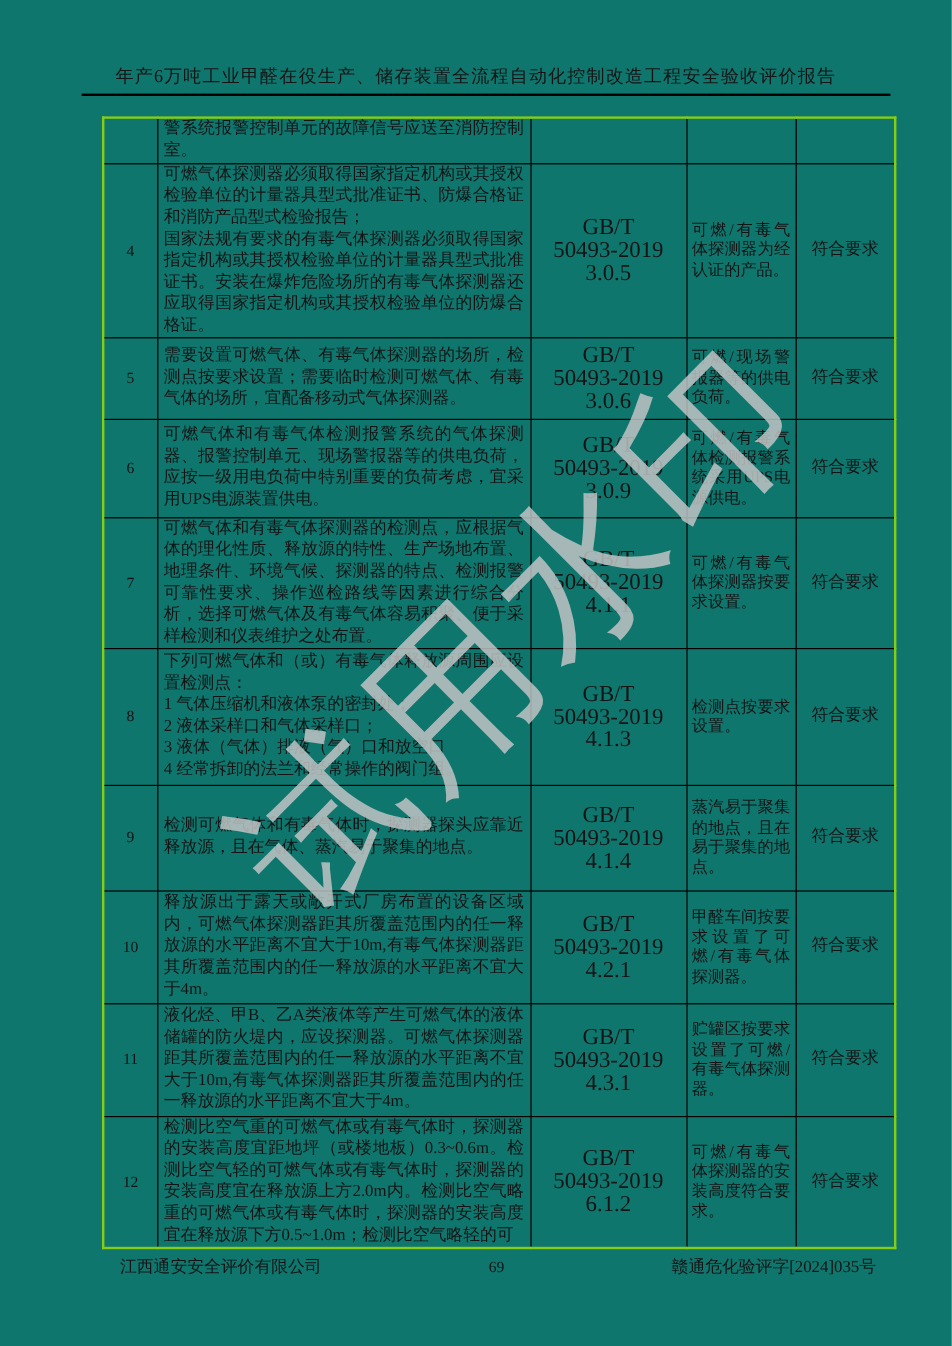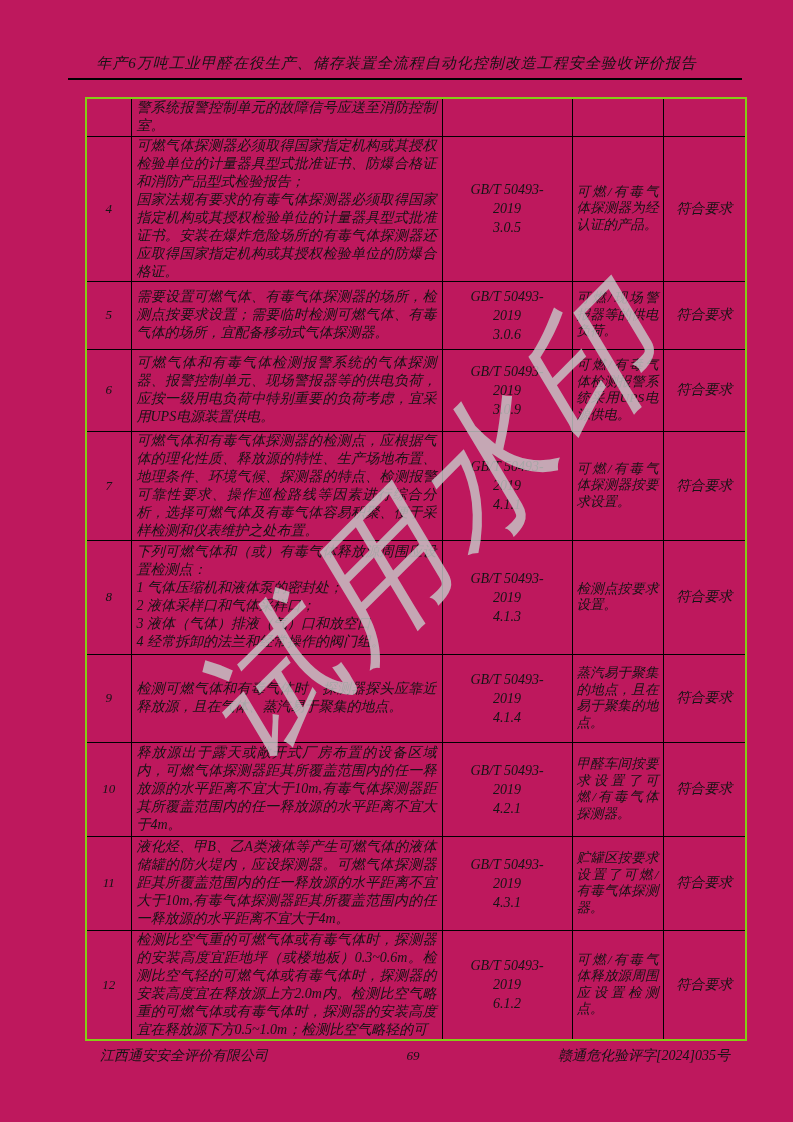--- a/index.html
+++ b/index.html
@@ -2,41 +2,41 @@
 <html><head>
 <meta charset="utf-8">
 <style>
   * { box-sizing: border-box; }
   html,body { margin:0; padding:0; }
   body {
     width:793px; height:1122px; background:#ffffff;
     font-family:"Liberation Serif","DejaVu Serif",serif;
     color:#141414;
   }
-  .page { position:relative; width:793px; height:1122px; background:#be185d; overflow:hidden;font-style:italic; }
+  .page { position:relative; width:793px; height:1122px; background:#0f766e; overflow:hidden; }
 
   .title {
     position:absolute; top:54px; left:0; width:100%;
     text-align:center; font-size:15px; letter-spacing:1px; white-space:nowrap;
   }
   .rule { position:absolute; top:78px; left:68px; width:674px; border-top:2px solid #000; }
 
   table.main {
     position:absolute; left:85px; top:97px; width:660px;
     border-collapse:collapse; table-layout:fixed;
     border:2px solid #84cc16;
   }
   td {
     border:1px solid #000; vertical-align:middle;
     font-size:14px; line-height:18px; padding:0 5px;
     overflow:hidden;
   }
   td.no   { text-align:center; font-size:13px; padding:0 2px; }
   td.req  { text-align:justify; text-justify:inter-character; white-space:pre-wrap; }
-  td.std  { text-align:center; font-size:14px; line-height:19px; padding:0 18px; }
+  td.std  { text-align:center; font-size:19px; line-height:19px; padding:0 18px; }
   td.concl{ text-align:justify; text-justify:inter-character; font-size:13.5px; line-height:16.5px; padding:1px 4px; }
   td.res  { text-align:center; font-size:14px; padding:12px 3px; }
 
   .watermark {
     position:absolute; left:435px; top:525px;
     transform:translate(-50%,-50%) rotate(-45deg);
     font-family:"Liberation Sans","DejaVu Sans",sans-serif;
     font-size:140px; letter-spacing:10px; white-space:nowrap;
     color:rgba(199,199,199,0.82); z-index:10; pointer-events:none;
   }
@@ -166,21 +166,21 @@
         <td class="res">符合要求</td>
       </tr>
 
       <tr style="height:110px">
         <td class="no">12</td>
         <td class="req">检测比空气重的可燃气体或有毒气体时，探测器的安装高度宜距地坪（或楼地板）0.3~0.6m。检测比空气轻的可燃气体或有毒气体时，探测器的安装高度宜在释放源上方2.0m内。检测比空气略重的可燃气体或有毒气体时，探测器的安装高度宜在释放源下方0.5~1.0m；检测比空气略轻的可</td>
         <td class="std">
           <div>GB/T 50493-2019</div>
           <div>6.1.2</div>
         </td>
-        <td class="concl">可燃/有毒气体释放源周围应设置检测点。</td>
+        <td class="concl">可燃/有毒气体探测器的安装高度符合要求。</td>
         <td class="res">符合要求</td>
       </tr>
     </tbody>
   </table>
 
   <div class="watermark">试用水印</div>
 
   <div class="footer">
     <span>江西通安安全评价有限公司</span>
     <span class="pageno">69</span>

